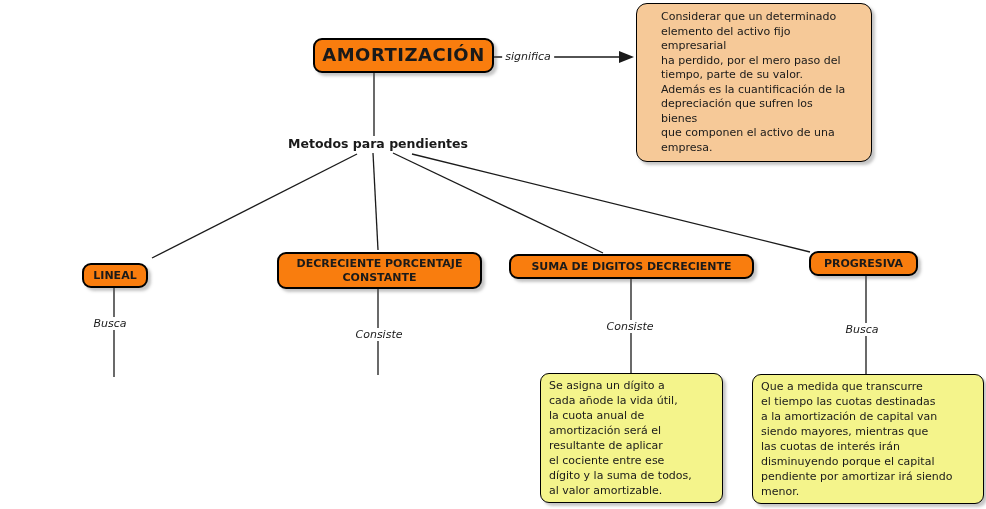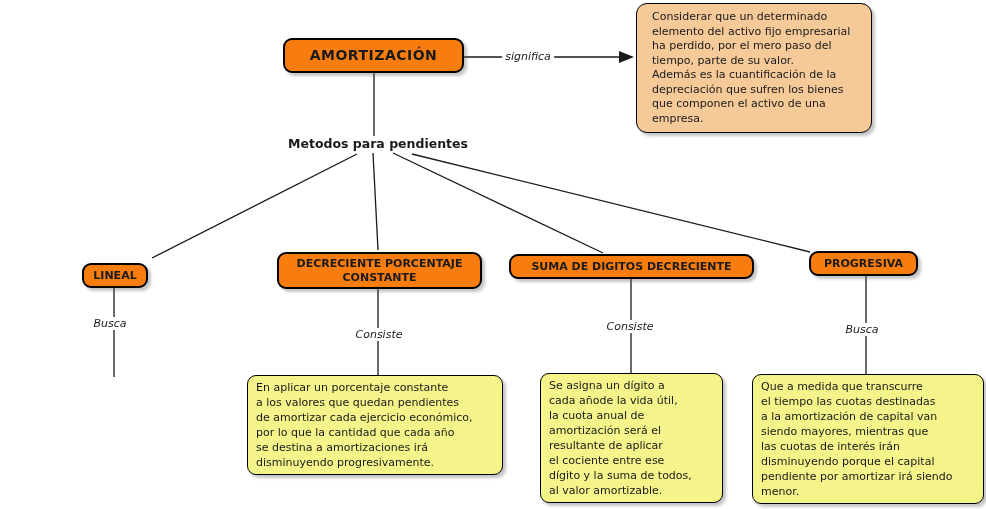--- a/index.html
+++ b/index.html
@@ -10,26 +10,26 @@
   #edges{position:absolute;left:0;top:0;z-index:0;}
   .abs{position:absolute;box-sizing:border-box;}
   .node{
     background:var(--node-orange,#F97D0E);
     border:2px solid #000;border-radius:9px;
     display:flex;align-items:center;justify-content:center;
     font-weight:bold;text-align:center;line-height:1.25;
     box-shadow:3px 3px 3px rgba(90,90,90,.35);
     white-space:pre-line;z-index:2;
   }
-  .root-node{font-size:14px;letter-spacing:.5px;}
+  .root-node{font-size:18px;letter-spacing:.5px;margin-left:30px;}
   .method-node{font-size:11px;}
   .note{
     background:var(--note-peach,#F6C998);
     border:1.5px solid #000;border-radius:11px;
-    padding:6px 15px;font-size:11px;line-height:14.5px;
+    padding:6px 24px;font-size:11px;line-height:14.5px;
     white-space:pre-line;box-shadow:3px 3px 3px rgba(90,90,90,.35);z-index:2;
   }
   .desc{
     background:var(--desc-yellow,#F4F48B);
     border:1.5px solid #000;border-radius:9px;
     padding:4px 8px;font-size:11px;line-height:15px;
     white-space:pre-line;box-shadow:3px 3px 3px rgba(90,90,90,.35);z-index:2;
   }
   .edge-label{
     font-style:italic;font-size:11px;background:#fff;padding:0 3px;
@@ -75,26 +75,20 @@
 empresa.</div>
 
   <div class="abs methods-label" style="left:378px;top:136px;">Metodos para pendientes</div>
 
   <div class="abs node method-node" style="left:82px;top:263px;width:66px;height:25px;">LINEAL</div>
   <div class="abs edge-label" style="left:110px;top:317px;">Busca</div>
 
   <div class="abs node method-node" style="left:277px;top:252px;width:205px;height:37px;">DECRECIENTE PORCENTAJE
 CONSTANTE</div>
   <div class="abs edge-label" style="left:379px;top:328px;">Consiste</div>
-  <div class="abs desc" style="left:247px;top:375px;width:256px;">En aplicar un porcentaje constante
-a los valores que quedan pendientes
-de amortizar cada ejercicio económico,
-por lo que la cantidad que cada año
-se destina a amortizaciones irá
-disminuyendo progresivamente.</div>
 
   <div class="abs node method-node" style="left:509px;top:254px;width:245px;height:25px;">SUMA DE DIGITOS DECRECIENTE</div>
   <div class="abs edge-label" style="left:630px;top:320px;">Consiste</div>
   <div class="abs node method-node" style="left:809px;top:251px;width:109px;height:25px;">PROGRESIVA</div>
 
   <div class="abs desc" style="left:540px;top:373px;width:183px;">Se asigna un dígito a
 cada añode la vida útil,
 la cuota anual de
 amortización será el
 resultante de aplicar

